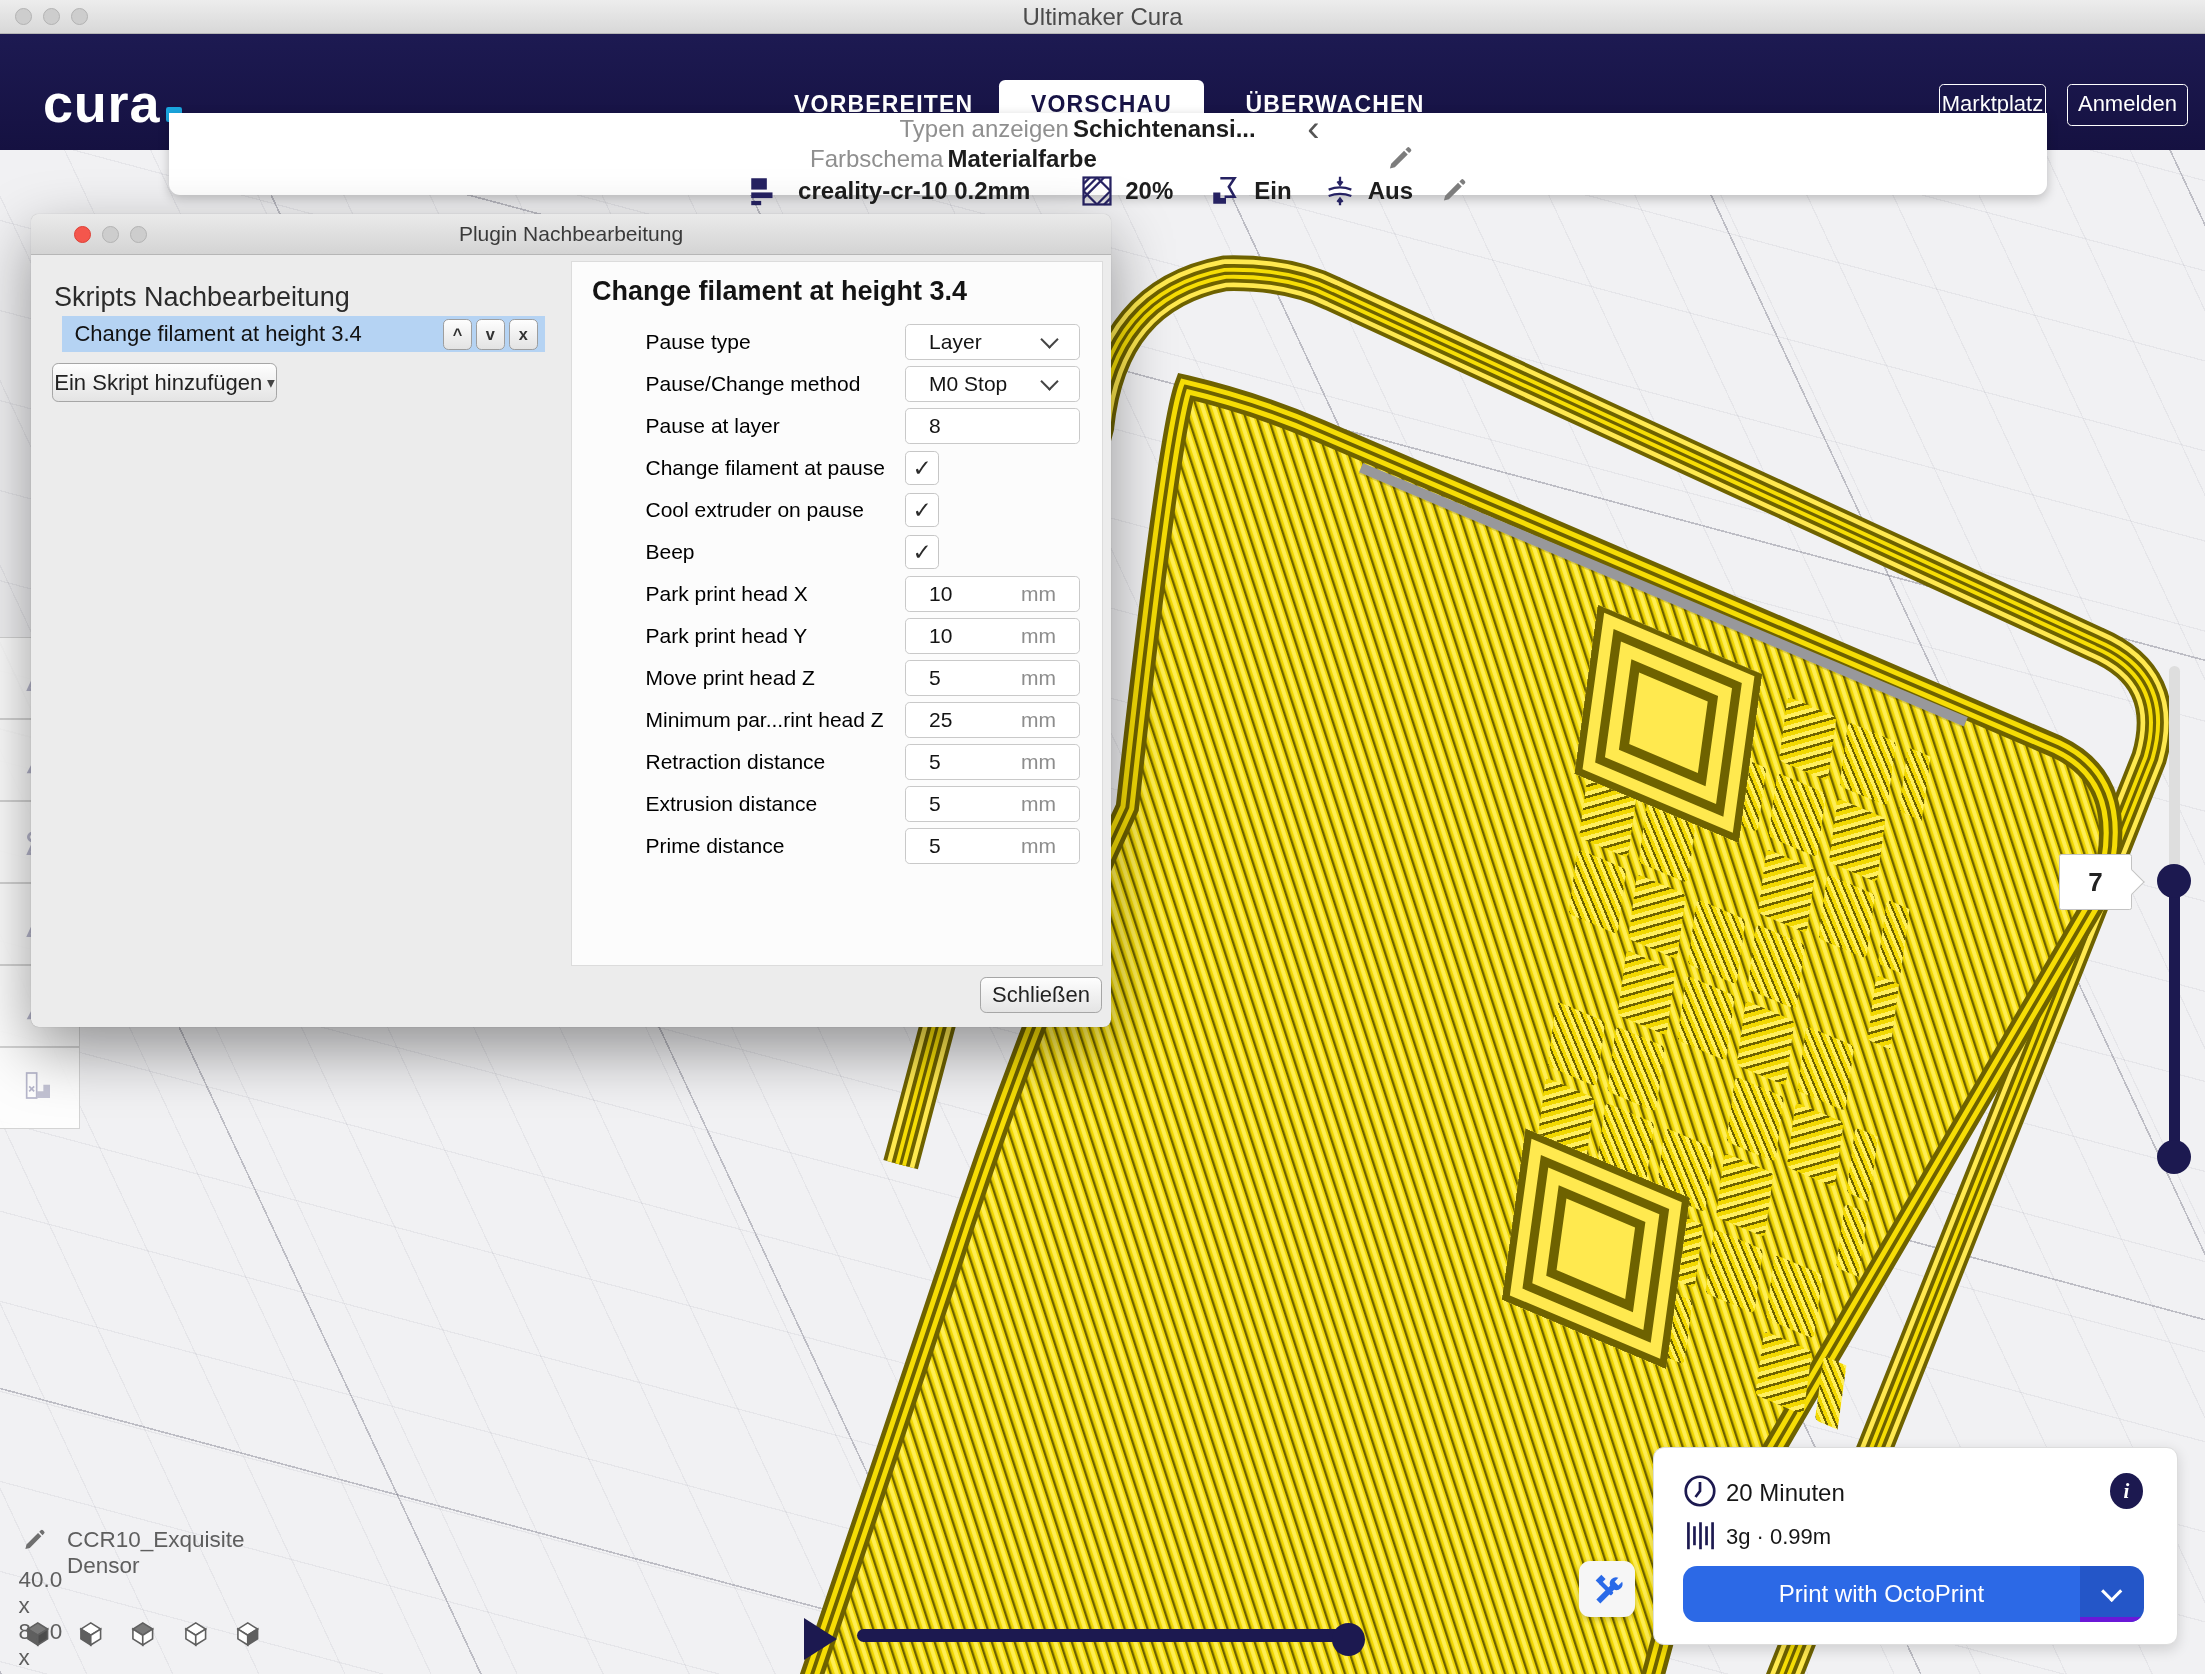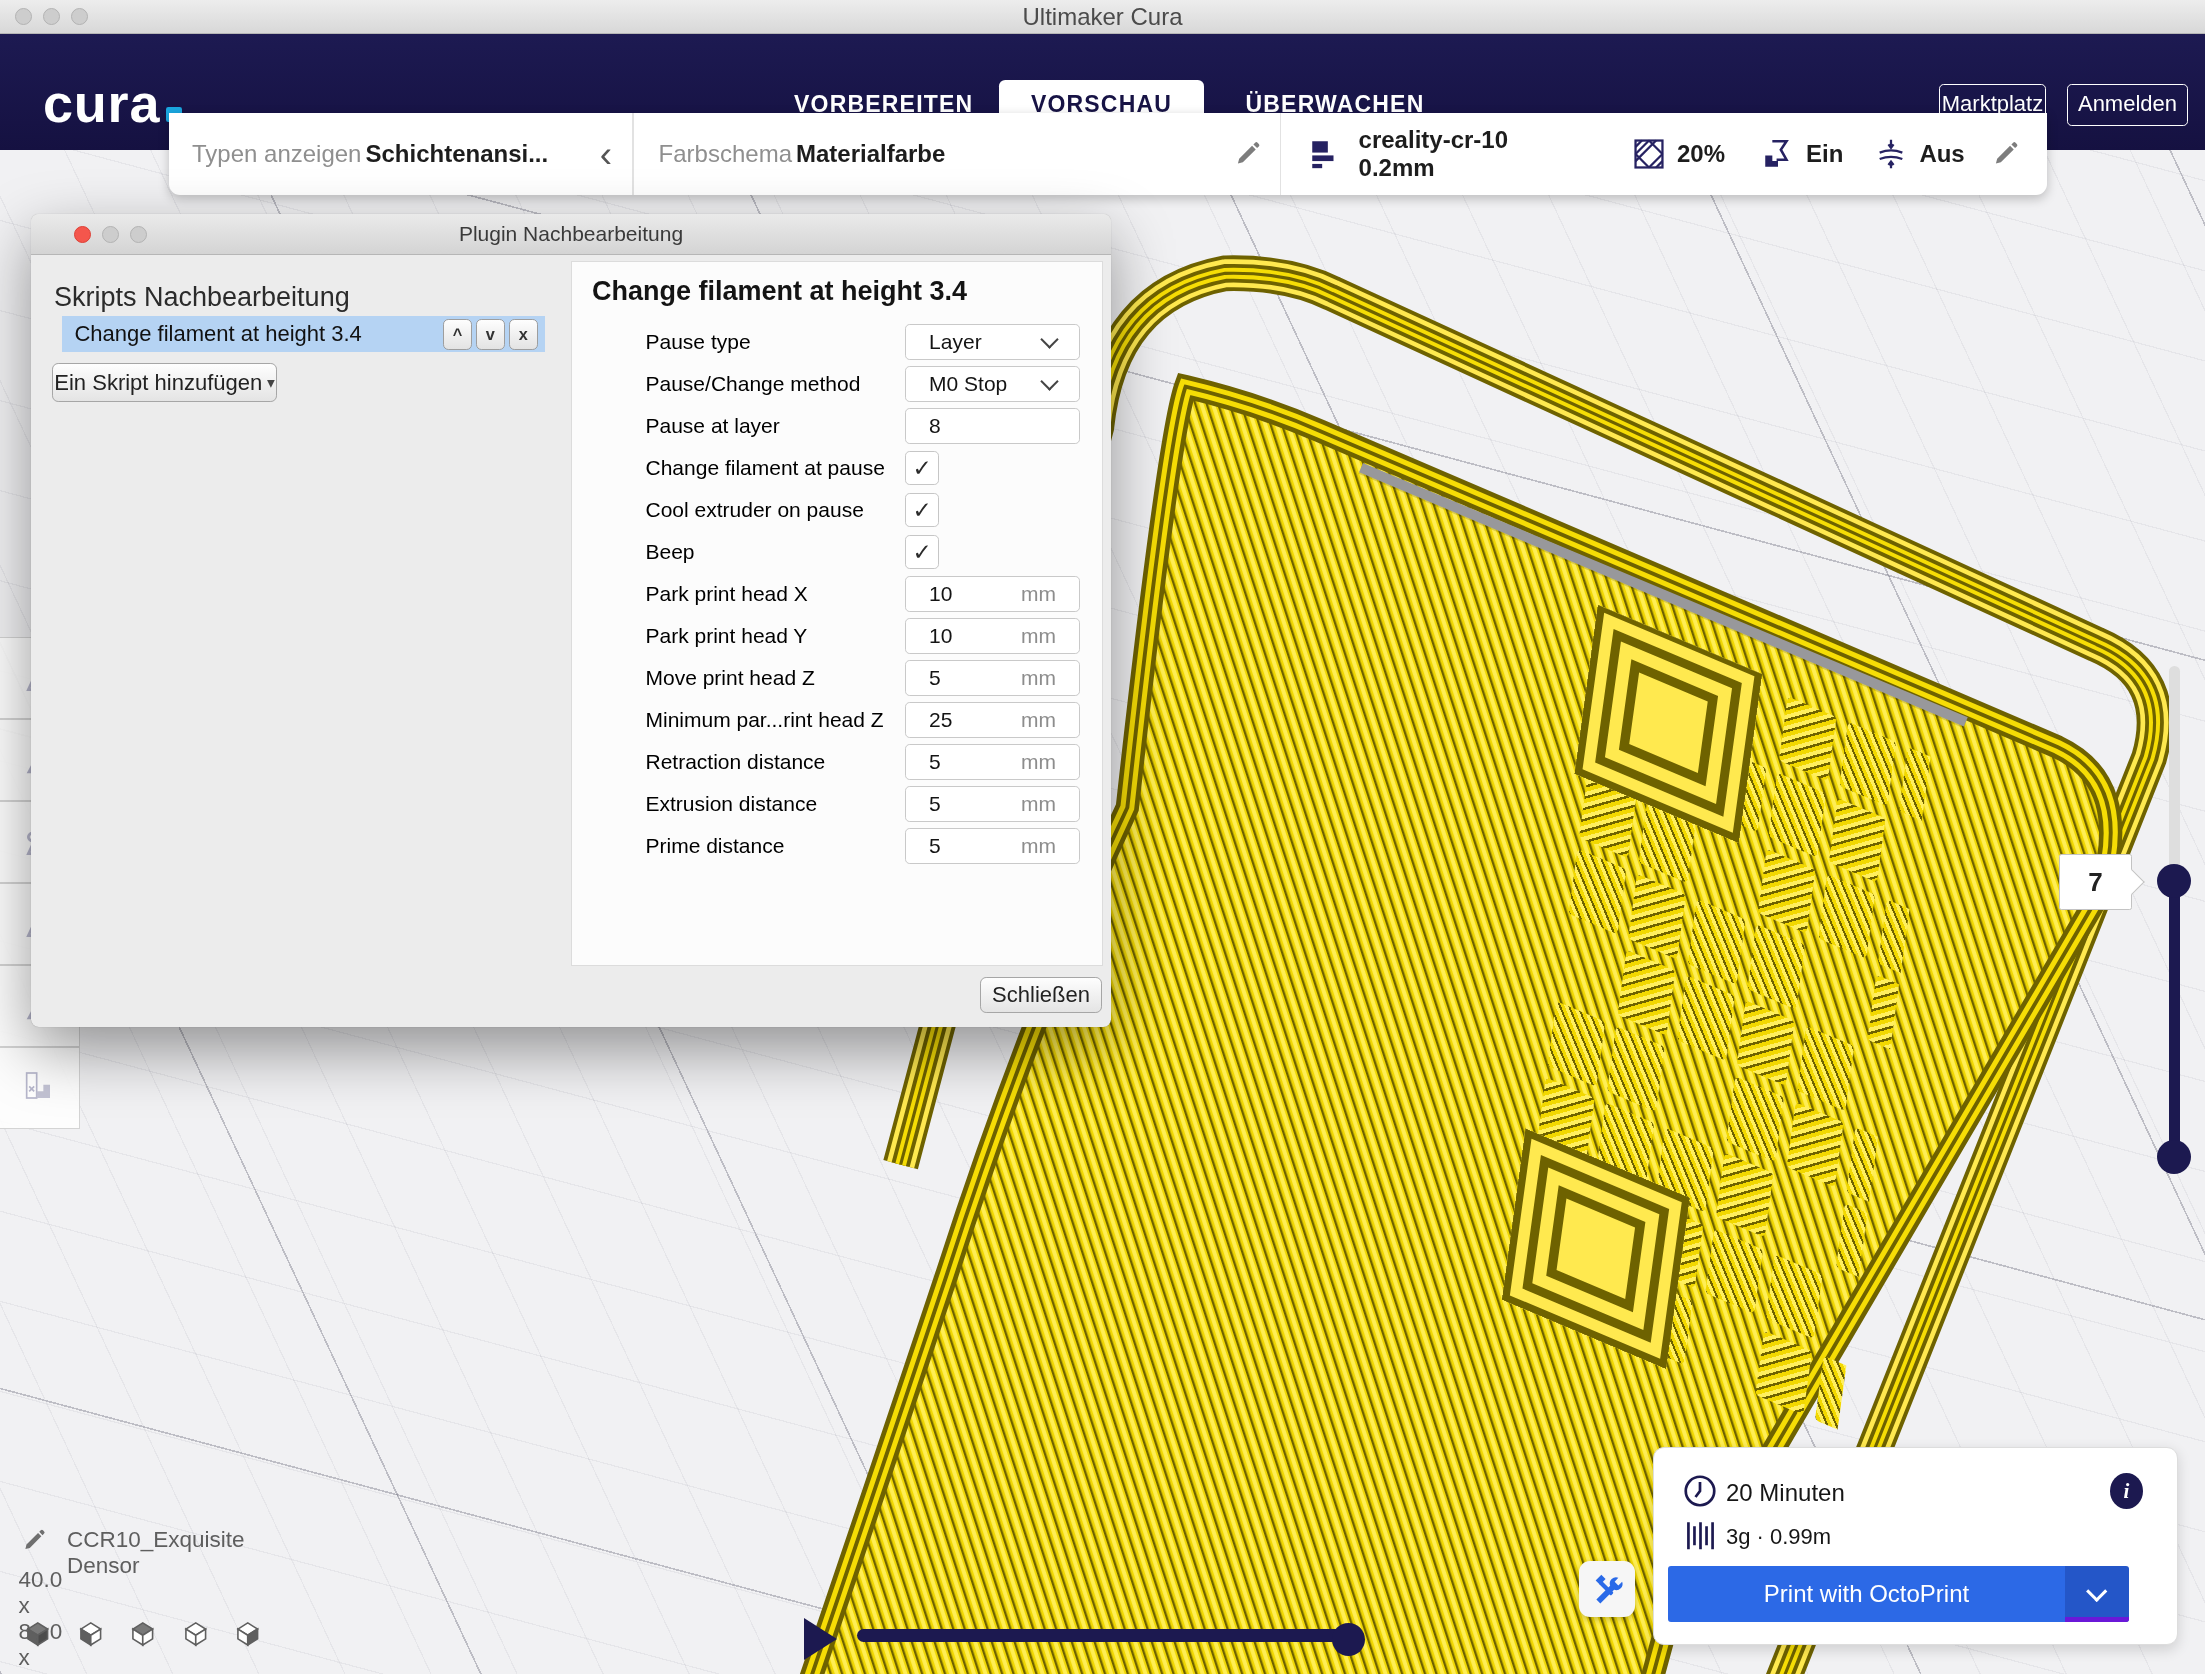--- a/index.html
+++ b/index.html
@@ -25,21 +25,21 @@
   .tab{position:absolute;top:47px;height:48px;line-height:48px;font-size:23px;
     font-weight:bold;letter-spacing:1.2px;color:#fff;text-align:center;cursor:default;}
   .tab.active{background:#fff;color:#171345;border-radius:6.2px;}
   .navbtn{position:absolute;top:51px;height:42px;box-sizing:border-box;
     border:1.9px solid #fff;border-radius:4.7px;color:#fff;font-size:22px;
     line-height:38px;text-align:center;background:transparent;}
 
   
   .stagebar{position:absolute;left:169px;top:113px;width:1878px;height:82px;z-index:6;
     background:#fff;border-radius:0 0 11px 11px;box-shadow:0 3.1px 11px rgba(0,0,0,.22);
-    display:flex;align-items:center;font-size:24px;}
+    display:flex;align-items:center;font-size:24px;flex-direction:column;}
   .sb-sec{display:flex;align-items:center;height:100%;box-sizing:border-box;}
   .sb-sec.s1{width:463px;padding-left:23px;}
   .sb-sec.s2{width:646px;padding-left:25px;}
   .sb-sec.s3{flex:1;padding:0 26.4px;}
   .sb-label{color:#8f8f8f;}
   .sb-value{color:#1d1d1d;font-weight:bold;margin-left:4px;}
   .sb-chev{color:#555;font-size:37px;margin-left:auto;margin-right:20px;
     font-weight:normal;line-height:31px;}
   .sb-div{width:1.6px;align-self:stretch;background:#e2e2e2;}
   .sb-icon{width:34px;height:34px;flex:none;}
@@ -166,22 +166,22 @@
   .jobcard{position:absolute;left:1653px;top:1447px;width:525px;height:198px;z-index:7;
     background:#fff;border:0.8px solid #ddd;border-radius:11px;
     box-shadow:0 4.7px 14px rgba(0,0,0,.14);box-sizing:border-box;}
   .jc-time{position:absolute;left:72px;top:31px;font-size:24px;color:#161616;font-weight:500;}
   .jc-mat{position:absolute;left:72px;top:76px;font-size:22px;color:#161616;}
   .jc-clock{position:absolute;left:28px;top:25px;width:36px;height:36px;}
   .jc-fil{position:absolute;left:29.5px;top:73px;width:33px;height:29.5px;}
   .jc-info{position:absolute;left:456px;top:25px;width:33px;height:36px;border-radius:50%;
     background:#1c1950;color:#fff;display:flex;align-items:center;justify-content:center;
     font-size:21px;font-weight:bold;font-family:"Liberation Serif",serif;font-style:italic;}
-  .jc-btn{position:absolute;left:14px;top:118px;width:461px;height:56px;display:flex;
-    border-radius:3px;overflow:hidden;}
+  .jc-btn{position:absolute;left:29px;top:118px;width:461px;height:56px;display:flex;
+    border-radius:14px;overflow:hidden;}
   .jc-btn .main{flex:1;background:#2c69e6;color:#fff;font-size:24px;font-weight:500;
     display:flex;align-items:center;justify-content:center;}
   .jc-btn .dd{width:64px;background:#2456c8;position:relative;
     display:flex;align-items:center;justify-content:center;}
   .jc-btn .dd::after{content:"";position:absolute;left:0;right:0;bottom:0;height:5.4px;background:#6a18d8;}
   .jc-btn .dd .chev{width:12.4px;height:12.4px;border-right:3.1px solid #fff;border-bottom:3.1px solid #fff;
     transform:rotate(45deg);margin-bottom:4.7px;}
 </style>
 </head>
 <body>

